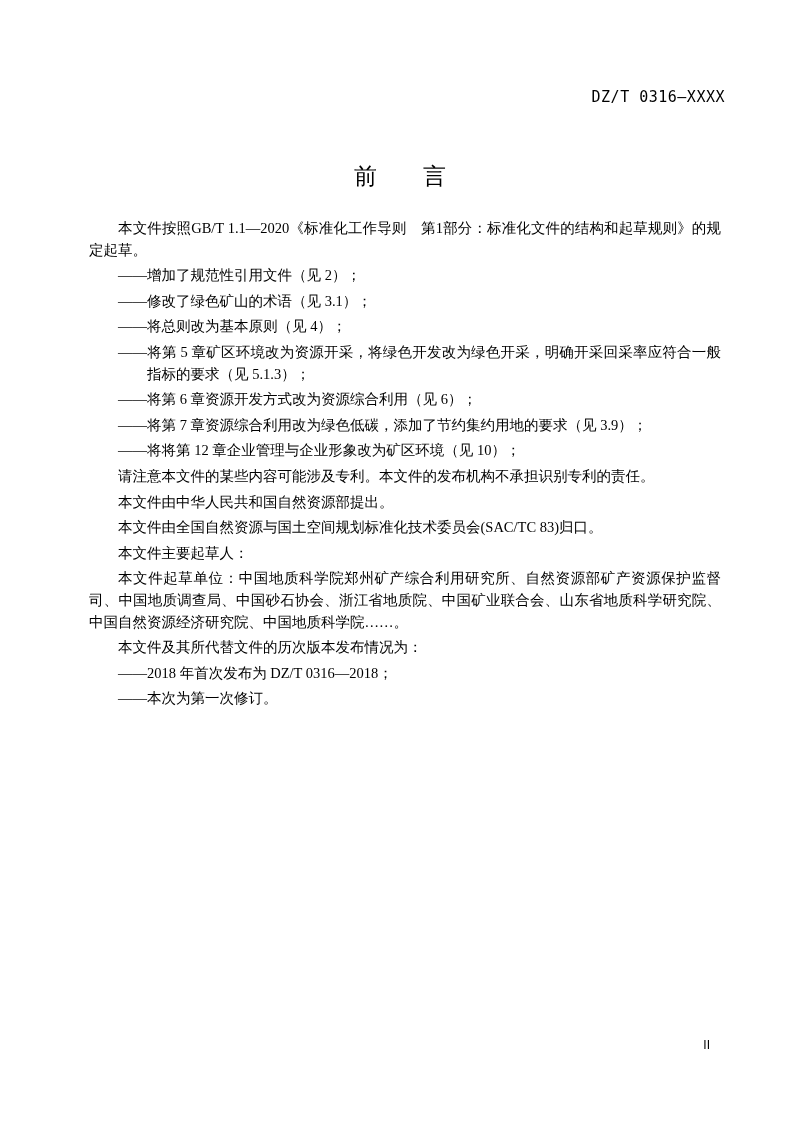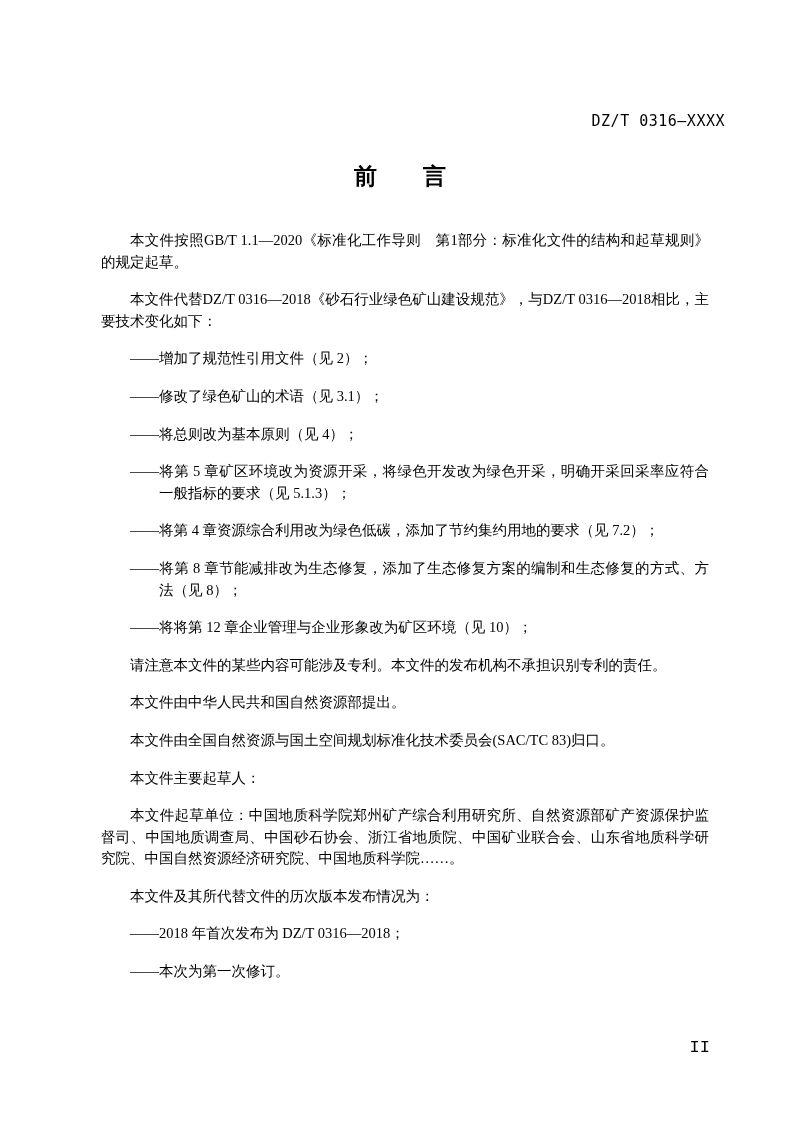--- a/index.html
+++ b/index.html
@@ -7,79 +7,78 @@
     position: relative;
     width: 800px;
     height: 1132px;
     background: #ffffff;
     color: #000000;
     font-family: "Liberation Serif", serif;
     overflow: hidden;
   }
   .doc-header {
     position: absolute;
-    top: 112px;
+    top: 88px;
     left: 85px;
     width: 640px;
     text-align: right;
     font-size: 15px;
     letter-spacing: 0.5px;
     font-family: "DejaVu Sans Mono", monospace;
     white-space: pre;
   }
   .doc-title {
     position: absolute;
     top: 161px;
     left: 0;
     width: 100%;
     text-align: center;
     font-size: 23px;
-    font-weight: bold;
+    font-weight: normal;
     font-family: "Liberation Sans", sans-serif;
   }
   .content {
     position: absolute;
     top: 214px;
     left: 85px;
     width: 640px;
     font-size: 14.5px;
     line-height: 21.6px;
     text-align: justify;
   }
-  .content p { margin: 16px; padding: 0; }
+  .content p { margin: 4px; padding: 0; }
   p.para { text-indent: 2em; }
   p.dash { padding-left: 4em; text-indent: -2em; }
   .page-number {
     position: absolute;
     top: 1038px;
     left: 0;
     width: 710px;
     text-align: right;
-    font-size: 17px;
-    font-family: Liberation Mono, monospace;
+    font-size: 12px;
+    font-family: Liberation Sans, sans-serif;
   }
 </style>
 </head>
 <body>
 
 <div class="page">
 
   <div class="doc-header">DZ/T 0316—XXXX</div>
 
   <div class="doc-title">前　　言</div>
 
   <div class="content">
     <p class="para">本文件按照GB/T 1.1—2020《标准化工作导则　第1部分：标准化文件的结构和起草规则》的规定起草。</p>
-    <p class="para">本文件代替DZ/T 0316—2018《砂石行业绿色矿山建设规范》，与DZ/T 0316—2018相比，主要技术变化如下：</p>
     <p class="dash">——增加了规范性引用文件（见 2）；</p>
     <p class="dash">——修改了绿色矿山的术语（见 3.1）；</p>
     <p class="dash">——将总则改为基本原则（见 4）；</p>
     <p class="dash">——将第 5 章矿区环境改为资源开采，将绿色开发改为绿色开采，明确开采回采率应符合一般指标的要求（见 5.1.3）；</p>
-    <p class="dash">——将第 4 章资源综合利用改为绿色低碳，添加了节约集约用地的要求（见 7.2）；</p>
-    <p class="dash">——将第 8 章节能减排改为生态修复，添加了生态修复方案的编制和生态修复的方式、方法（见 8）；</p>
+    <p class="dash">——将第 6 章资源开发方式改为资源综合利用（见 6）；</p>
+    <p class="dash">——将第 7 章资源综合利用改为绿色低碳，添加了节约集约用地的要求（见 3.9）；</p>
     <p class="dash">——将将第 12 章企业管理与企业形象改为矿区环境（见 10）；</p>
     <p class="para">请注意本文件的某些内容可能涉及专利。本文件的发布机构不承担识别专利的责任。</p>
     <p class="para">本文件由中华人民共和国自然资源部提出。</p>
     <p class="para">本文件由全国自然资源与国土空间规划标准化技术委员会(SAC/TC 83)归口。</p>
     <p class="para">本文件主要起草人：</p>
     <p class="para">本文件起草单位：中国地质科学院郑州矿产综合利用研究所、自然资源部矿产资源保护监督司、中国地质调查局、中国砂石协会、浙江省地质院、中国矿业联合会、山东省地质科学研究院、中国自然资源经济研究院、中国地质科学院……。</p>
     <p class="para">本文件及其所代替文件的历次版本发布情况为：</p>
     <p class="dash">——2018 年首次发布为 DZ/T 0316—2018；</p>
     <p class="dash">——本次为第一次修订。</p>
   </div>

